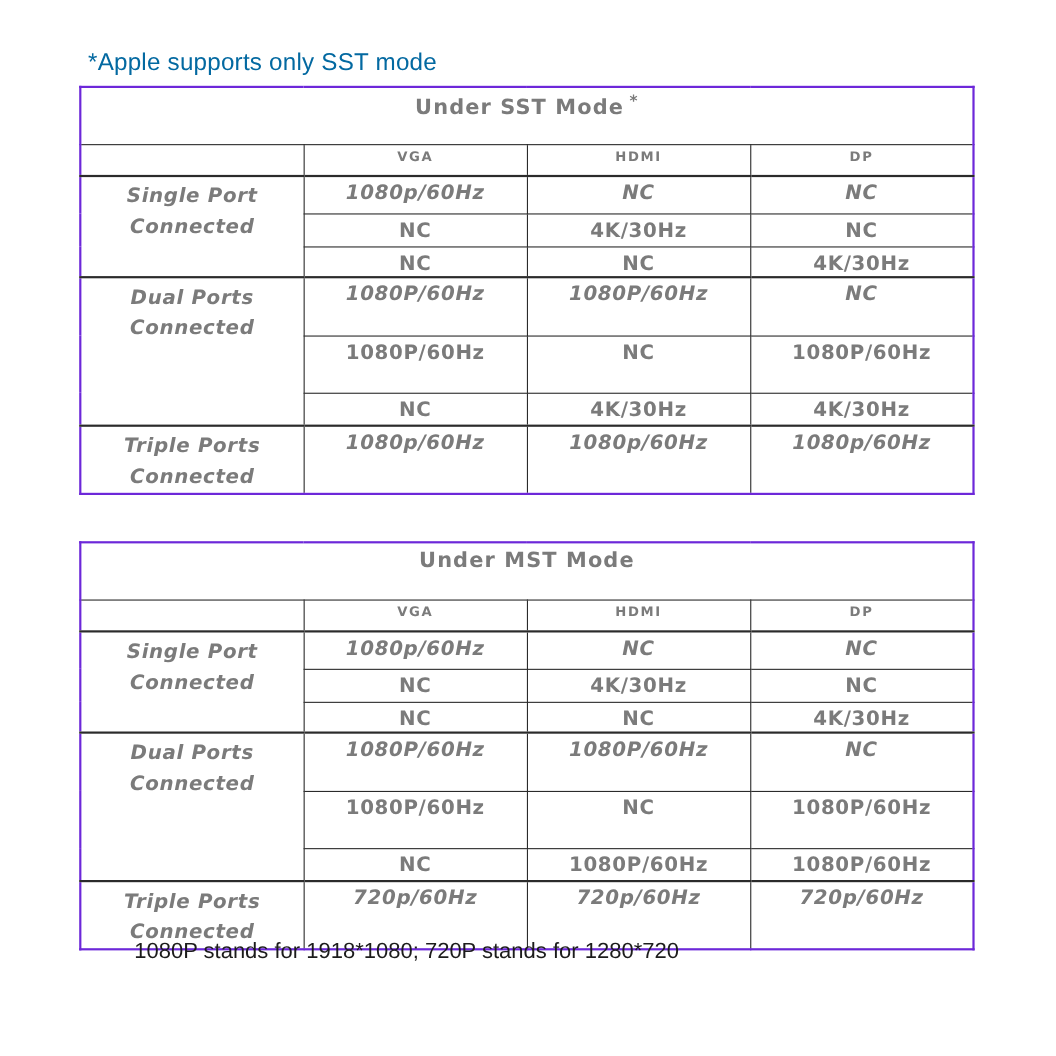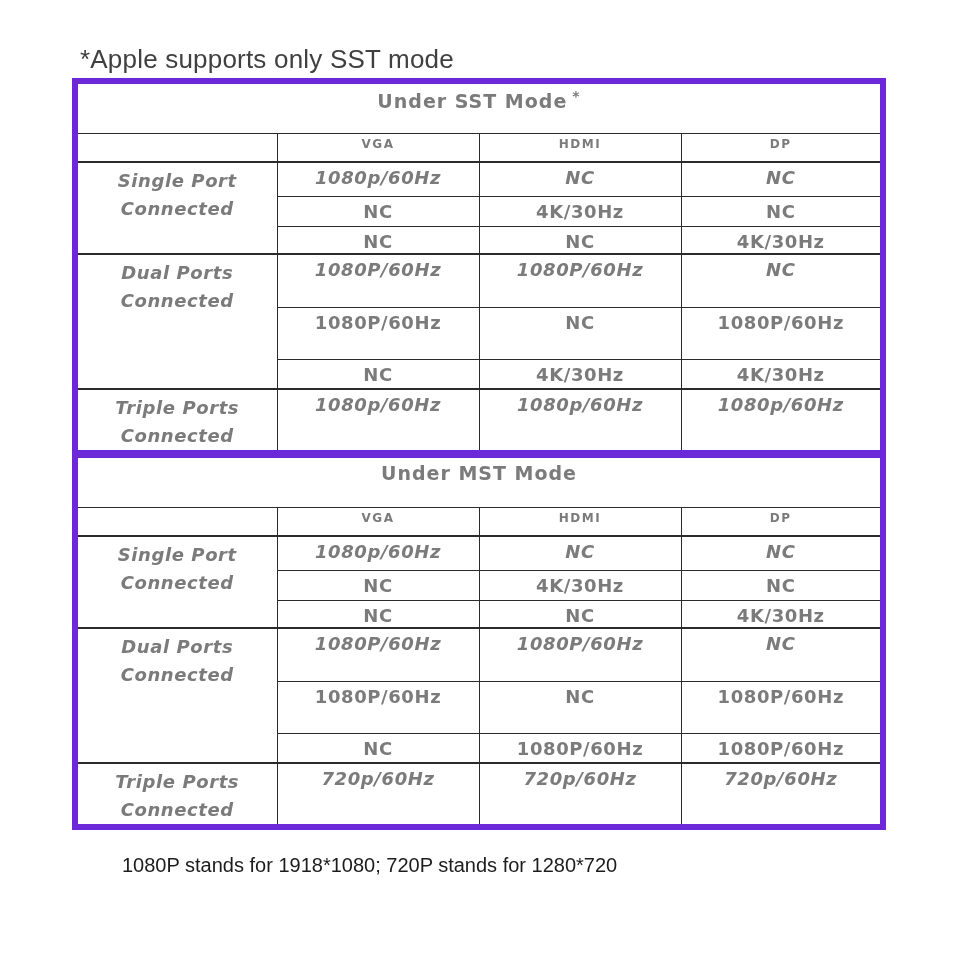--- a/index.html
+++ b/index.html
@@ -5,32 +5,32 @@
   html,body{margin:0;padding:0;}
   body{
     width:960px;height:960px;
     background:#ffffff;
     position:relative;
     overflow:hidden;
     font-family:"Liberation Sans",sans-serif;
   }
   .top-note{
     position:absolute;left:80px;top:44px;
-    font-size:26px;color:#404040;
+    font-size:22px;color:#0369a1;
     font-family:"Liberation Sans",sans-serif;
     letter-spacing:0.2px;
   }
   .table-host{position:absolute;left:72px;}
   .table-host.sst{top:78px;}
-  .table-host.mst{top:452px;}
+  .table-host.mst{top:492px;}
   table.spec-table{
     border-collapse:collapse;
     table-layout:fixed;
     width:814px;
-    border:6px solid #6d28d9;
+    border:2px solid #6d28d9;
     font-family:"DejaVu Sans",sans-serif;
     font-weight:bold;
     color:#7b7b7b;
   }
   table.spec-table td{
     border:1px solid #2b2b2b;
     text-align:center;
     vertical-align:top;
     padding:4px 0 0 0;
     overflow:hidden;

